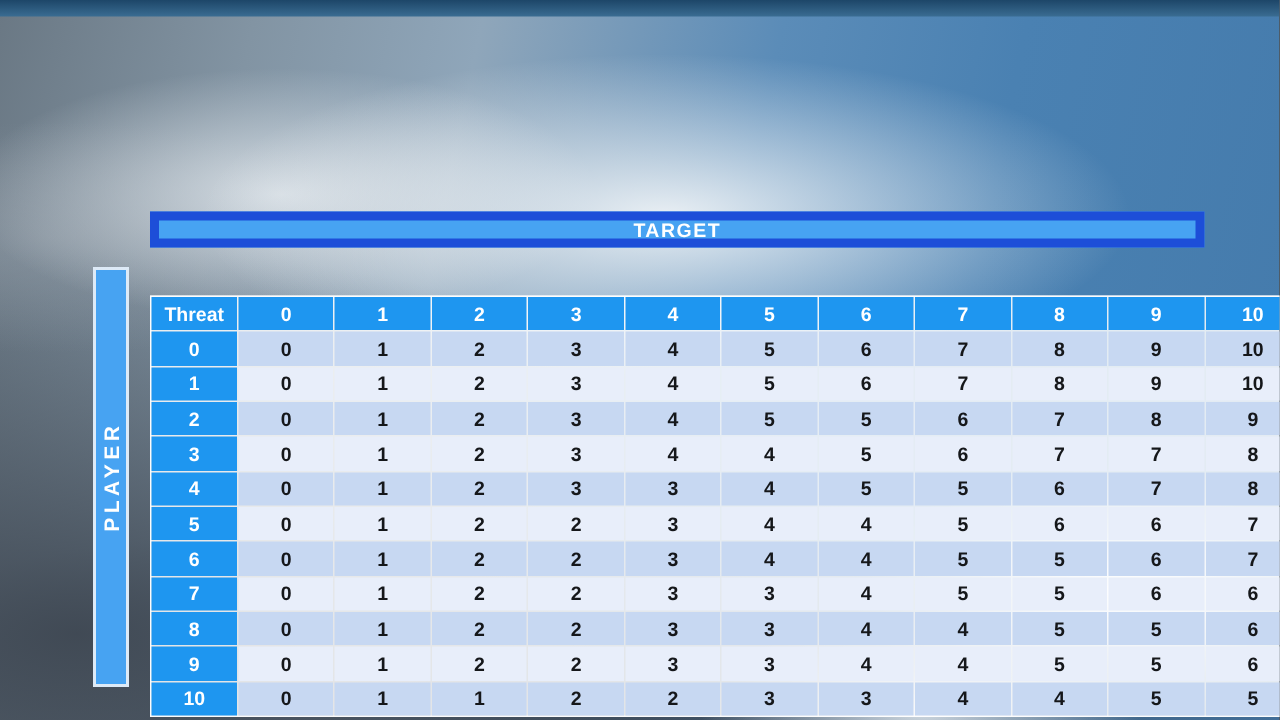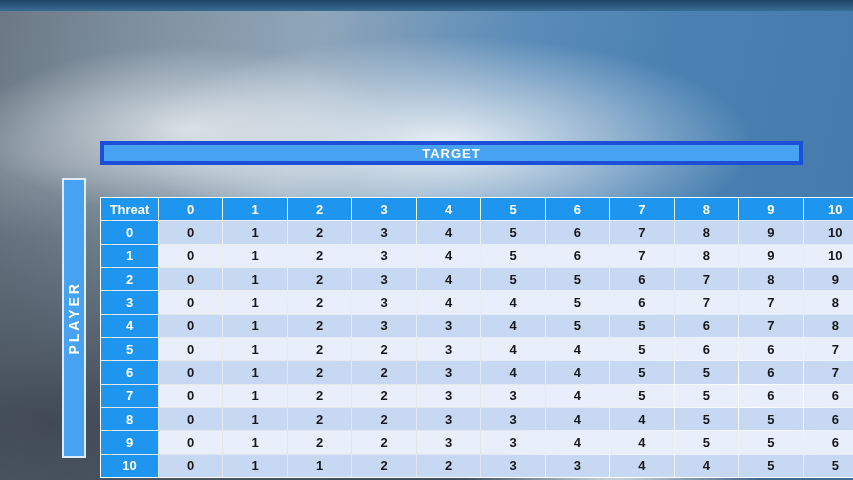--- a/index.html
+++ b/index.html
@@ -43,21 +43,21 @@
     text-shadow:
       -1.5px -1.5px 0 #a2abb3, 1.5px -1.5px 0 #a2abb3,
       -1.5px 1.5px 0 #a2abb3, 1.5px 1.5px 0 #a2abb3,
       -1.5px 0 0 #a2abb3, 1.5px 0 0 #a2abb3,
       0 -1.5px 0 #a2abb3, 0 1.5px 0 #a2abb3,
       3px 3px 4px rgba(88,98,108,.75);
   }
   
   .target-bar{
     position:absolute;left:100px;top:141px;width:703px;height:24px;
-    box-sizing:border-box;border:4px solid #1d4ed8;
+    box-sizing:border-box;border:6px solid #1d4ed8;
     background:var(--band-blue,#47a3f2);
     display:flex;align-items:center;justify-content:center;
     color:#fff;font-weight:bold;font-size:13px;letter-spacing:1px;
   }
   .player-bar{
     position:absolute;left:62px;top:178px;width:24px;height:280px;
     box-sizing:border-box;border:2px solid #ddeaf7;
     background:var(--band-blue,#47a3f2);
     display:flex;align-items:center;justify-content:center;
   }

